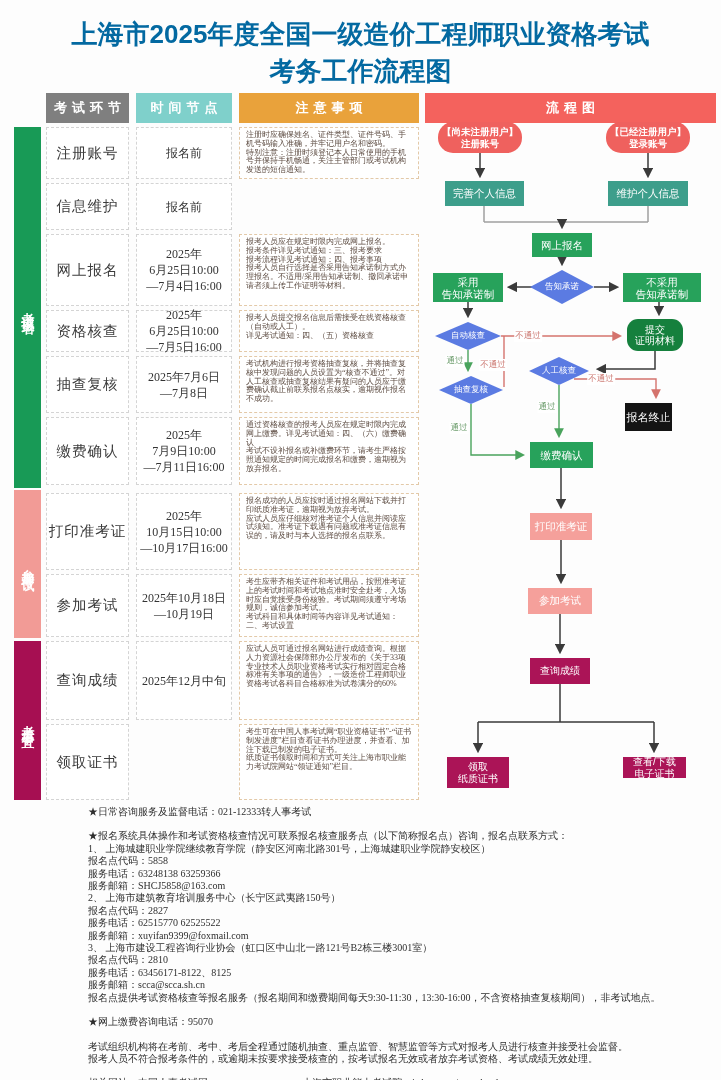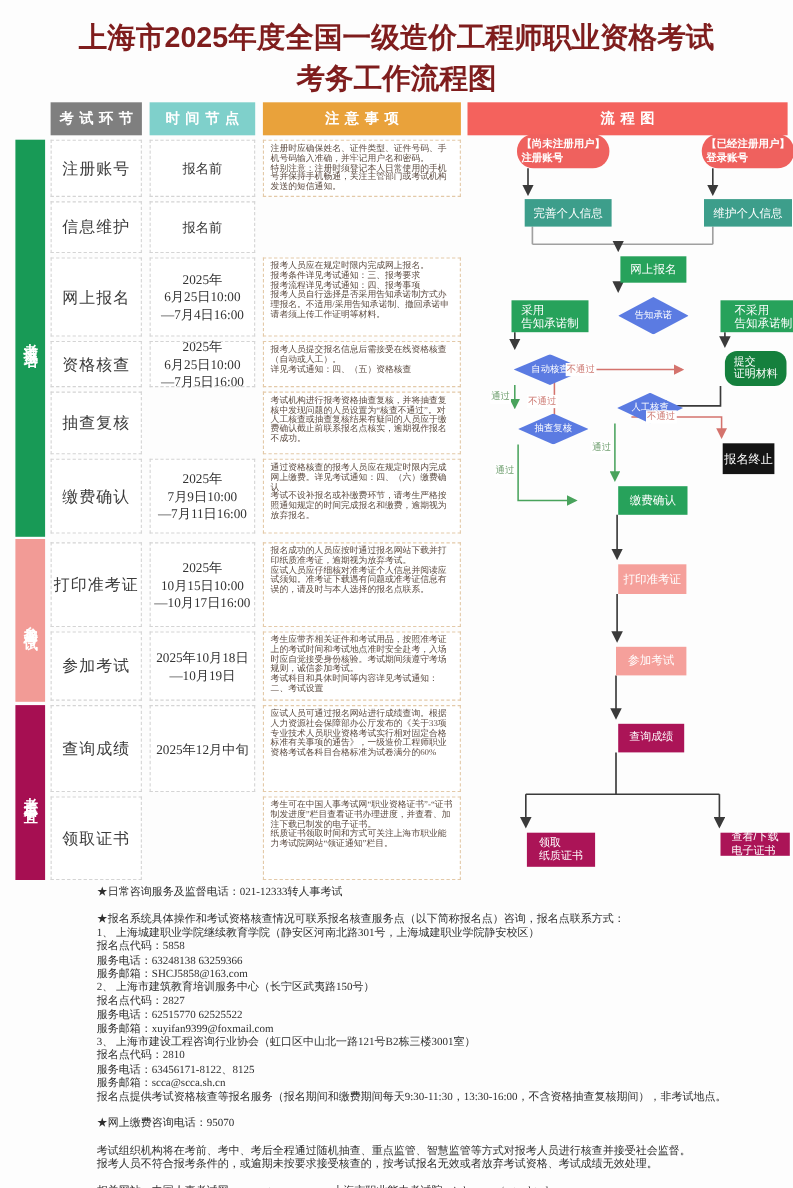--- a/index.html
+++ b/index.html
@@ -1,19 +1,19 @@
 <!DOCTYPE html>
 <html><head>
 <meta charset="utf-8">
 <style>
   html,body{margin:0;padding:0;background:#fff;}
   .page{position:relative;width:721px;height:1080px;background:#fdfdfd;overflow:hidden;
         font-family:"Liberation Sans",sans-serif;}
   .title{position:absolute;top:16px;left:0;width:721px;text-align:center;
-         font-size:26px;font-weight:700;color:#7f1d1d;line-height:37px;white-space:pre-line;}
+         font-size:26px;font-weight:700;color:#0369a1;line-height:37px;white-space:pre-line;}
   
   .hcell{position:absolute;top:93px;height:30px;display:flex;align-items:center;justify-content:center;
          color:#fff;font-weight:700;font-size:13px;letter-spacing:5px;padding-left:5px;box-sizing:border-box;}
   .h-stage{left:46px;width:83px;background:#7f7f7f;}
   .h-time{left:136px;width:96px;background:#7fd0cb;}
   .h-notes{left:239px;width:180px;background:#e9a23b;}
   .h-flow{left:425px;width:291px;background:#f4625d;}
   
   .band{position:absolute;left:14px;width:27px;display:flex;align-items:center;justify-content:center;}
   .band span{writing-mode:vertical-rl;color:#fff;font-weight:700;font-size:13px;letter-spacing:3px;}
@@ -26,21 +26,21 @@
   .c-stage{left:0;width:83px;border:1px dashed #d4d4d4;display:flex;align-items:center;justify-content:center;
            font-family:"Liberation Serif",serif;font-size:14.5px;color:#3b3b3b;letter-spacing:1px;}
   .c-time{left:90px;width:96px;border:1px dashed #d4d4d4;display:flex;align-items:center;justify-content:center;
           font-family:"Liberation Serif",serif;font-size:12px;line-height:16px;color:#333;
           text-align:center;white-space:pre-line;}
   .c-notes{left:193px;width:180px;border:1px dashed #e3c9a8;padding:3px 6px;overflow:hidden;
            font-family:"Liberation Serif",serif;font-size:8px;line-height:8.8px;color:#5c4b41;
            white-space:pre-line;text-align:left;}
   
   .fc{position:absolute;display:flex;align-items:center;justify-content:center;box-sizing:border-box;
-      color:#fff;text-align:left;white-space:pre-line;z-index:2;margin-left:32px;}
+      color:#fff;text-align:center;white-space:pre-line;z-index:2;}
   .fc-pill{border-radius:15px;background:#ef615e;font-size:9.5px;line-height:11.5px;font-weight:700;}
   .n-teal{background:#3d9e8b;font-size:10.5px;}
   .n-green{background:#27a25b;font-size:10.5px;line-height:12px;}
   .n-red{background:#15803d;font-size:10px;line-height:11px;border-radius:11px;}
   .n-black{background:#141414;font-size:11px;}
   .n-pink{background:#f5a09b;font-size:10.5px;}
   .n-magenta{background:#ab1457;font-size:10px;line-height:12px;}
   .fc-diamond{background:#5b7be2;clip-path:polygon(50% 0,100% 50%,50% 100%,0 50%);
               font-size:8.5px;}
   
@@ -100,20 +100,22 @@
   <div class="row" style="top:310px;height:42px;">
     <div class="cell c-stage">资格核查</div>
     <div class="cell c-time">2025年
 6月25日10:00
 —7月5日16:00</div>
     <div class="cell c-notes">报考人员提交报名信息后需接受在线资格核查（自动或人工）。
 详见考试通知：四、（五）资格核查</div>
   </div>
   <div class="row" style="top:356px;height:57px;">
     <div class="cell c-stage">抽查复核</div>
+    <div class="cell c-time">2025年7月6日
+—7月8日</div>
     <div class="cell c-notes">考试机构进行报考资格抽查复核，并将抽查复核中发现问题的人员设置为“核查不通过”。对人工核查或抽查复核结果有疑问的人员应于缴费确认截止前联系报名点核实，逾期视作报名不成功。</div>
   </div>
   <div class="row" style="top:417px;height:68px;">
     <div class="cell c-stage">缴费确认</div>
     <div class="cell c-time">2025年
 7月9日10:00
 —7月11日16:00</div>
     <div class="cell c-notes">通过资格核查的报考人员应在规定时限内完成网上缴费。详见考试通知：四、（六）缴费确认
 考试不设补报名或补缴费环节，请考生严格按照通知规定的时间完成报名和缴费，逾期视为放弃报名。</div>
   </div>

